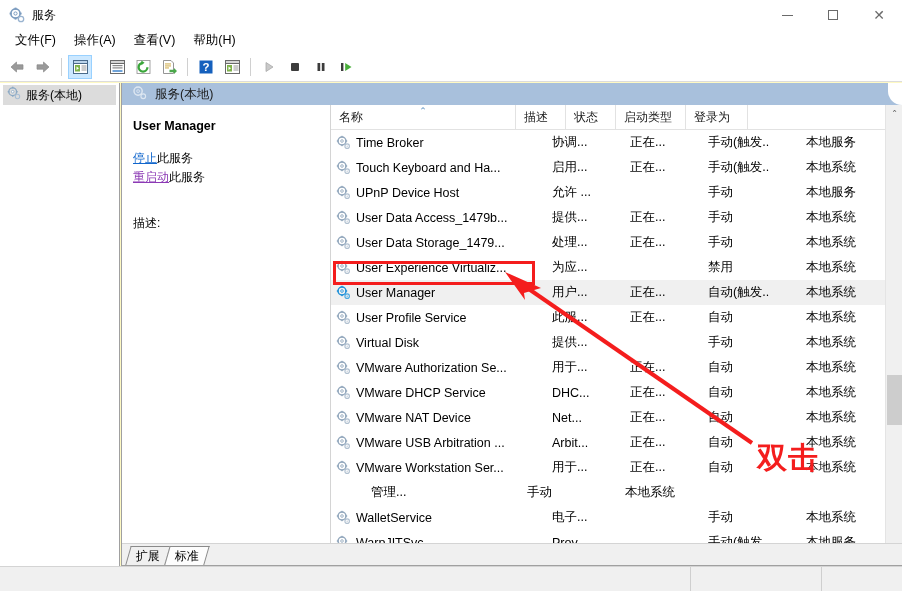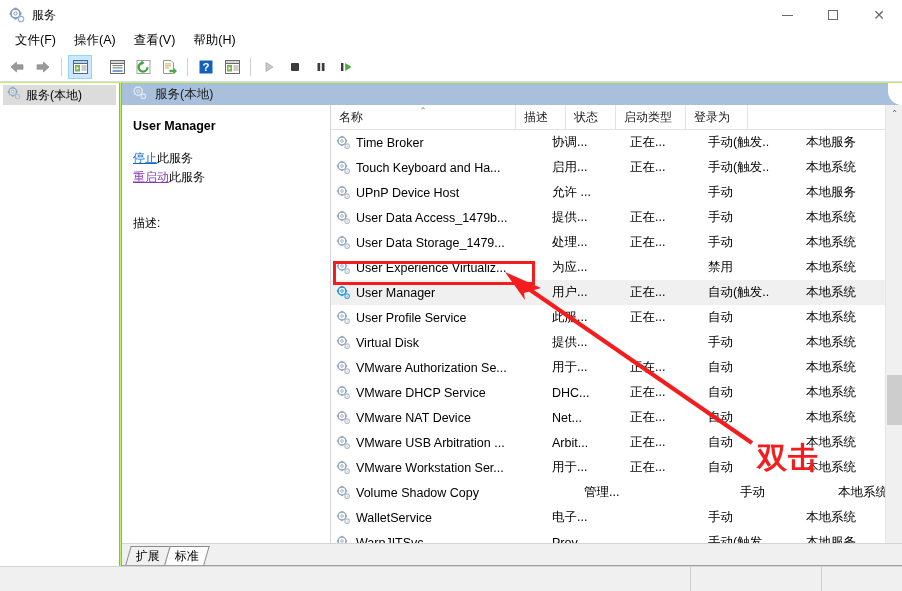--- a/index.html
+++ b/index.html
@@ -3,21 +3,21 @@
 <meta charset="utf-8">
 <style>
   * { box-sizing: border-box; margin: 0; padding: 0; }
   html, body {
     width: 902px; height: 591px;
     font-family: "Liberation Sans", "DejaVu Sans", sans-serif;
     background: #ffffff;
     overflow: hidden;
     -webkit-font-smoothing: antialiased;
   }
-  #app { position: relative; width: 902px; height: 591px; background: #bef264; }
+  #app { position: relative; width: 902px; height: 591px; background: #fef9c3; }
 
   
   .titlebar {
     position: absolute; left: 0; top: 0; width: 902px; height: 30px;
     background: #ffffff; display: flex; align-items: center;
   }
   .title-icon { margin-left: 9px; width: 16px; height: 16px; position: relative; }
   .title-text { margin-left: 7px; font-size: 12px; color: #000; }
   .win-ctrls { position: absolute; right: 0; top: 0; height: 30px; display: flex; }
   .win-btn {
@@ -621,33 +621,20 @@
                     <circle cx="11.9" cy="11.9" r="0.7" fill="#b0c0d0"></circle>
                   </svg></span>
                 <span class="cell-name-text">VMware Workstation Ser...</span>
               </div>
               <div class="cell" style="width: 50px;">用于...</div>
               <div class="cell" style="width: 50px;">正在...</div>
               <div class="cell" style="width: 70px;">自动</div>
               <div class="cell" style="width: 62px;">本地系统</div>
             </div>
             <div class="row">
-              <div class="cell name" style="width: 185px;">
-                <span class="gear"><svg width="15" height="15" viewBox="0 0 16 16">
-                    <circle cx="6.4" cy="6.4" r="4.2" fill="none" stroke="#93a8bd" stroke-width="1.6"></circle>
-                    <circle cx="6.4" cy="6.4" r="1.4" fill="#ffffff" stroke="#93a8bd" stroke-width="0.9"></circle>
-                    <rect x="5.6" y="0.9" width="1.6" height="1.7" fill="#93a8bd"></rect>
-                    <rect x="5.6" y="10.2" width="1.6" height="1.7" fill="#93a8bd"></rect>
-                    <rect x="0.9" y="5.6" width="1.7" height="1.6" fill="#93a8bd"></rect>
-                    <rect x="10.2" y="5.6" width="1.7" height="1.6" fill="#93a8bd"></rect>
-                    <circle cx="11.9" cy="11.9" r="2.4" fill="none" stroke="#b0c0d0" stroke-width="1.2"></circle>
-                    <circle cx="11.9" cy="11.9" r="0.7" fill="#b0c0d0"></circle>
-                  </svg></span>
-                <span class="cell-name-text">Volume Shadow Copy</span>
-              </div>
               <div class="cell" style="width: 50px; margin-left: 32px;">管理...</div>
               <div class="cell" style="width: 50px;"></div>
               <div class="cell" style="width: 70px;">手动</div>
               <div class="cell" style="width: 62px;">本地系统</div>
             </div>
             <div class="row">
               <div class="cell name" style="width: 185px;">
                 <span class="gear"><svg width="15" height="15" viewBox="0 0 16 16">
                     <circle cx="6.4" cy="6.4" r="4.2" fill="none" stroke="#93a8bd" stroke-width="1.6"></circle>
                     <circle cx="6.4" cy="6.4" r="1.4" fill="#ffffff" stroke="#93a8bd" stroke-width="0.9"></circle>

